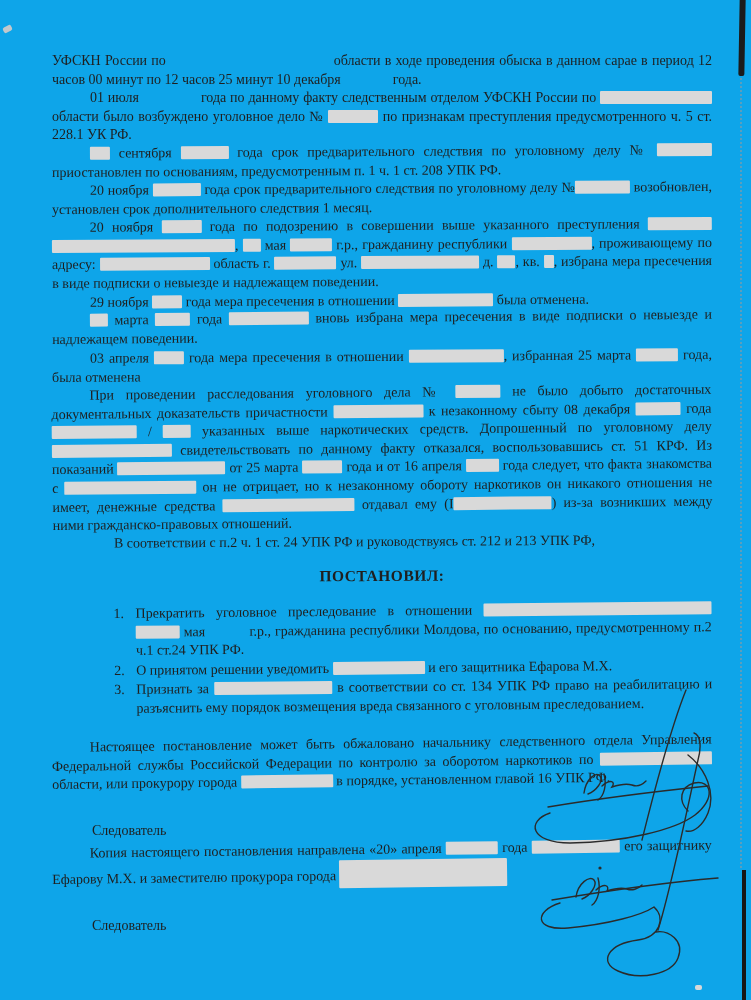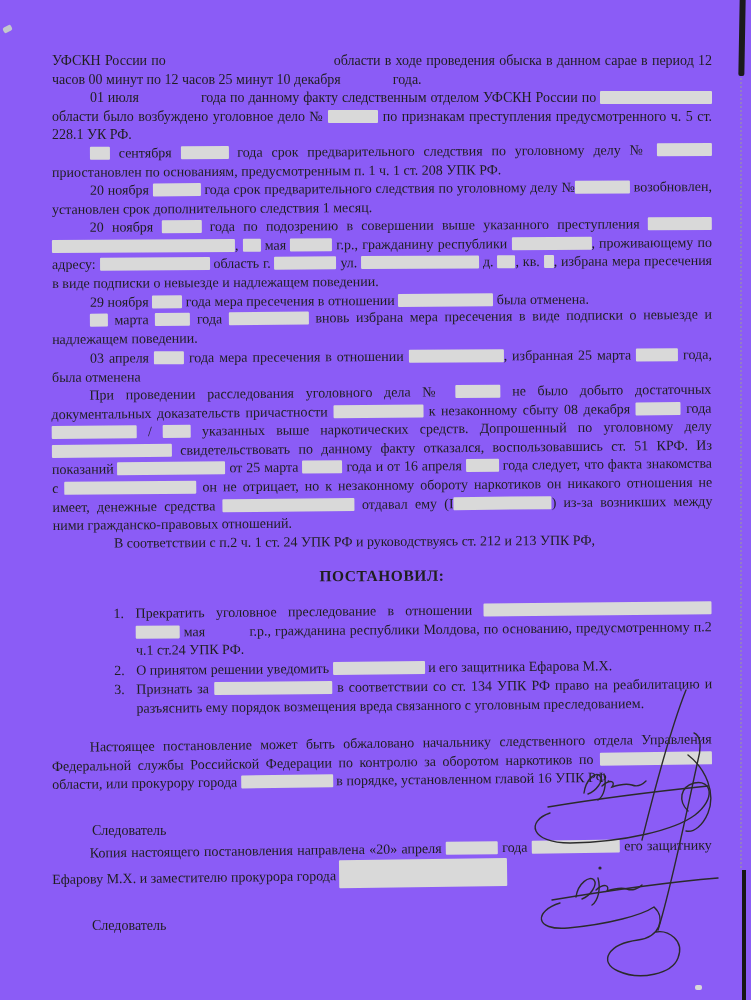--- a/index.html
+++ b/index.html
@@ -55,21 +55,21 @@
   .edge-mid{position:absolute;right:9px;top:78px;height:790px;width:0;border-left:2px dotted #9a9a9a;opacity:.55;}
   .edge-bottom{position:absolute;right:5px;top:870px;width:4px;height:130px;background:#161616;}
   .blot-topleft{position:absolute;left:3px;top:26px;width:9px;height:6px;background:#c3c8cc;border-radius:2px;transform:rotate(-28deg);}
   .speck{position:absolute;left:695px;top:985px;width:7px;height:5px;background:#d8d8d8;border-radius:2px;}
   .signature-svg{position:absolute;left:520px;top:675px;width:231px;height:325px;pointer-events:none;}
   .signature-svg path{fill:none;stroke:#2b2b2b;stroke-width:1.4;stroke-linecap:round;}
 </style>
 </head>
 <body>
 
-<div class="page" style="background: #8b5cf6; color: rgb(31, 31, 31);">
+<div class="page" style="background: #0ea5e9; color: rgb(31, 31, 31);">
 
   <div class="content">
 
     <p class="para">УФСКН России по<span class="gapseg" style="width: 168px;"></span>области в ходе проведения обыска в данном сарае в период 12 часов 00 минут по 12 часов 25 минут 10 декабря<span class="gapseg" style="width: 52px;"></span>года.</p>
 
     <p class="para ind">01 июля<span class="gapseg" style="width: 62px;"></span>года по данному факту следственным отделом УФСКН России по <span class="redact" style="width: 112px; background: rgb(217, 217, 217);"></span> области было возбуждено уголовное дело № <span class="redact" style="width: 50px; background: rgb(217, 217, 217);"></span> по признакам преступления предусмотренного ч. 5 ст. 228.1 УК РФ.</p>
 
     <p class="para ind t1"><span class="redact" style="width: 20px; background: rgb(217, 217, 217);"></span> сентября <span class="redact" style="width: 48px; background: rgb(217, 217, 217);"></span> года срок предварительного следствия по уголовному делу № <span class="redact" style="width: 55px; background: rgb(217, 217, 217);"></span> приостановлен по основаниям, предусмотренным п. 1 ч. 1 ст. 208 УПК РФ.</p>
 
     <p class="para ind t1">20 ноября <span class="redact" style="width: 48px; background: rgb(217, 217, 217);"></span> года срок предварительного следствия по уголовному делу №<span class="redact" style="width: 55px; background: rgb(217, 217, 217);"></span> возобновлен, установлен срок дополнительного следствия 1 месяц.</p>

